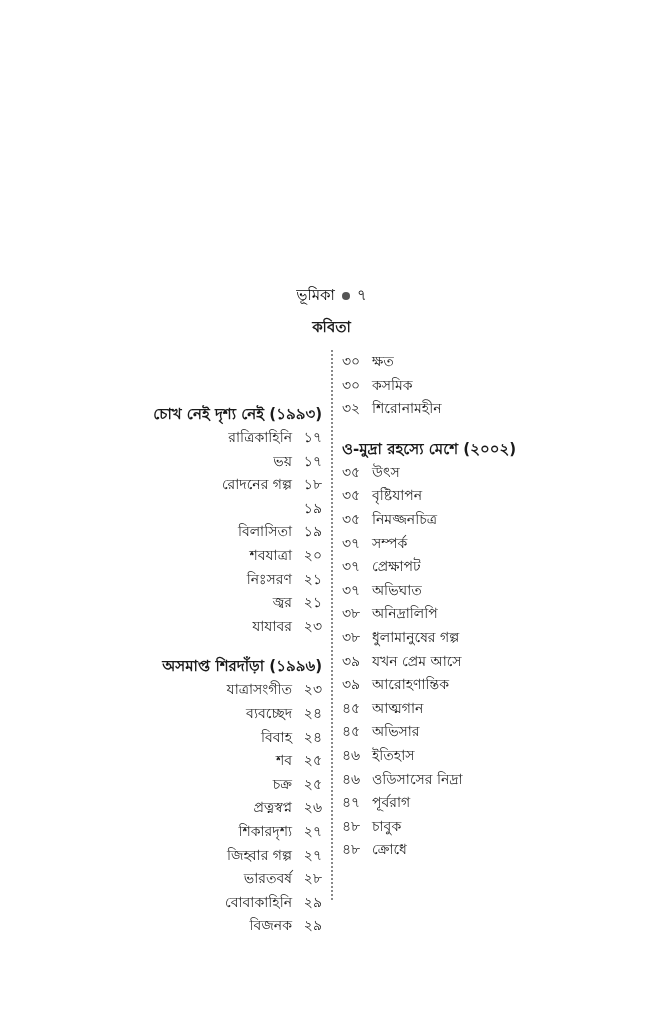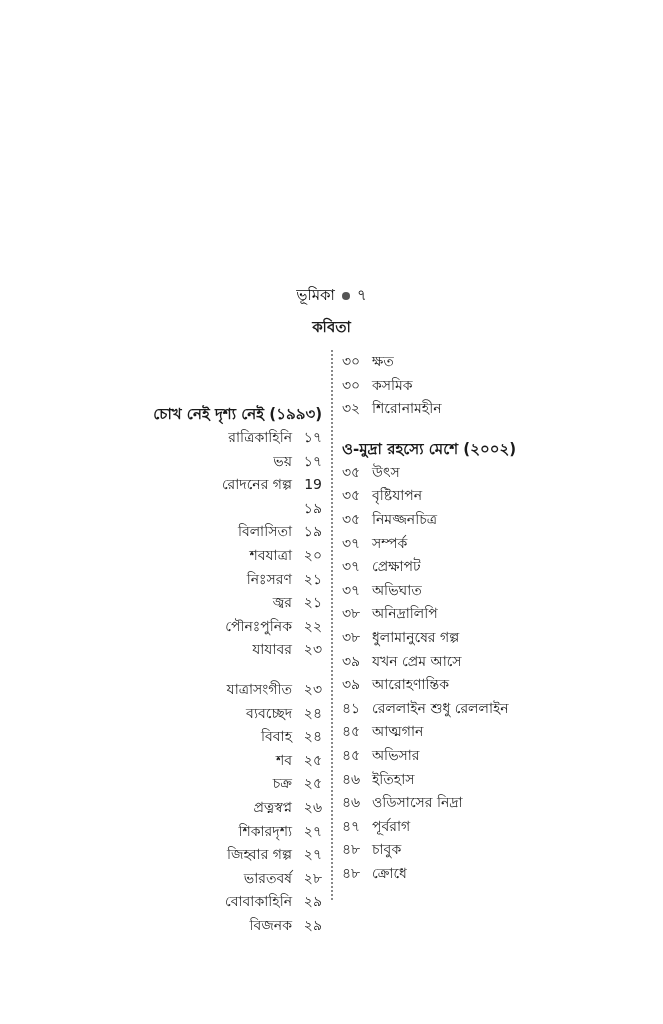--- a/index.html
+++ b/index.html
@@ -48,21 +48,21 @@
     <div class="row">
       <span class="title">রাত্রিকাহিনি</span>
       <span class="page">১৭</span>
     </div>
     <div class="row">
       <span class="title">ভয়</span>
       <span class="page">১৭</span>
     </div>
     <div class="row">
       <span class="title">রোদনের গল্প</span>
-      <span class="page">19</span>
+      <span class="page">১৮</span>
     </div>
     <div class="row">
       <span class="page">১৯</span>
     </div>
     <div class="row">
       <span class="title">বিলাসিতা</span>
       <span class="page">১৯</span>
     </div>
     <div class="row">
       <span class="title">শবযাত্রা</span>
@@ -70,28 +70,25 @@
     </div>
     <div class="row">
       <span class="title">নিঃসরণ</span>
       <span class="page">২১</span>
     </div>
     <div class="row">
       <span class="title">জ্বর</span>
       <span class="page">২১</span>
     </div>
     <div class="row">
-      <span class="title">পৌনঃপুনিক</span>
-      <span class="page">২২</span>
-    </div>
-    <div class="row">
       <span class="title">যাযাবর</span>
       <span class="page">২৩</span>
     </div>
     <div class="gap"></div>
+    <div class="book-heading">অসমাপ্ত শিরদাঁড়া (১৯৯৬)</div>
     <div class="row">
       <span class="title">যাত্রাসংগীত</span>
       <span class="page">২৩</span>
     </div>
     <div class="row">
       <span class="title">ব্যবচ্ছেদ</span>
       <span class="page">২৪</span>
     </div>
     <div class="row">
       <span class="title">বিবাহ</span>
@@ -180,24 +177,20 @@
     </div>
     <div class="row">
       <span class="page">৩৯</span>
       <span class="title">যখন প্রেম আসে</span>
     </div>
     <div class="row">
       <span class="page">৩৯</span>
       <span class="title">আরোহণান্তিক</span>
     </div>
     <div class="row">
-      <span class="page">৪১</span>
-      <span class="title">রেললাইন শুধু রেললাইন</span>
-    </div>
-    <div class="row">
       <span class="page">৪৫</span>
       <span class="title">আত্মগান</span>
     </div>
     <div class="row">
       <span class="page">৪৫</span>
       <span class="title">অভিসার</span>
     </div>
     <div class="row">
       <span class="page">৪৬</span>
       <span class="title">ইতিহাস</span>

